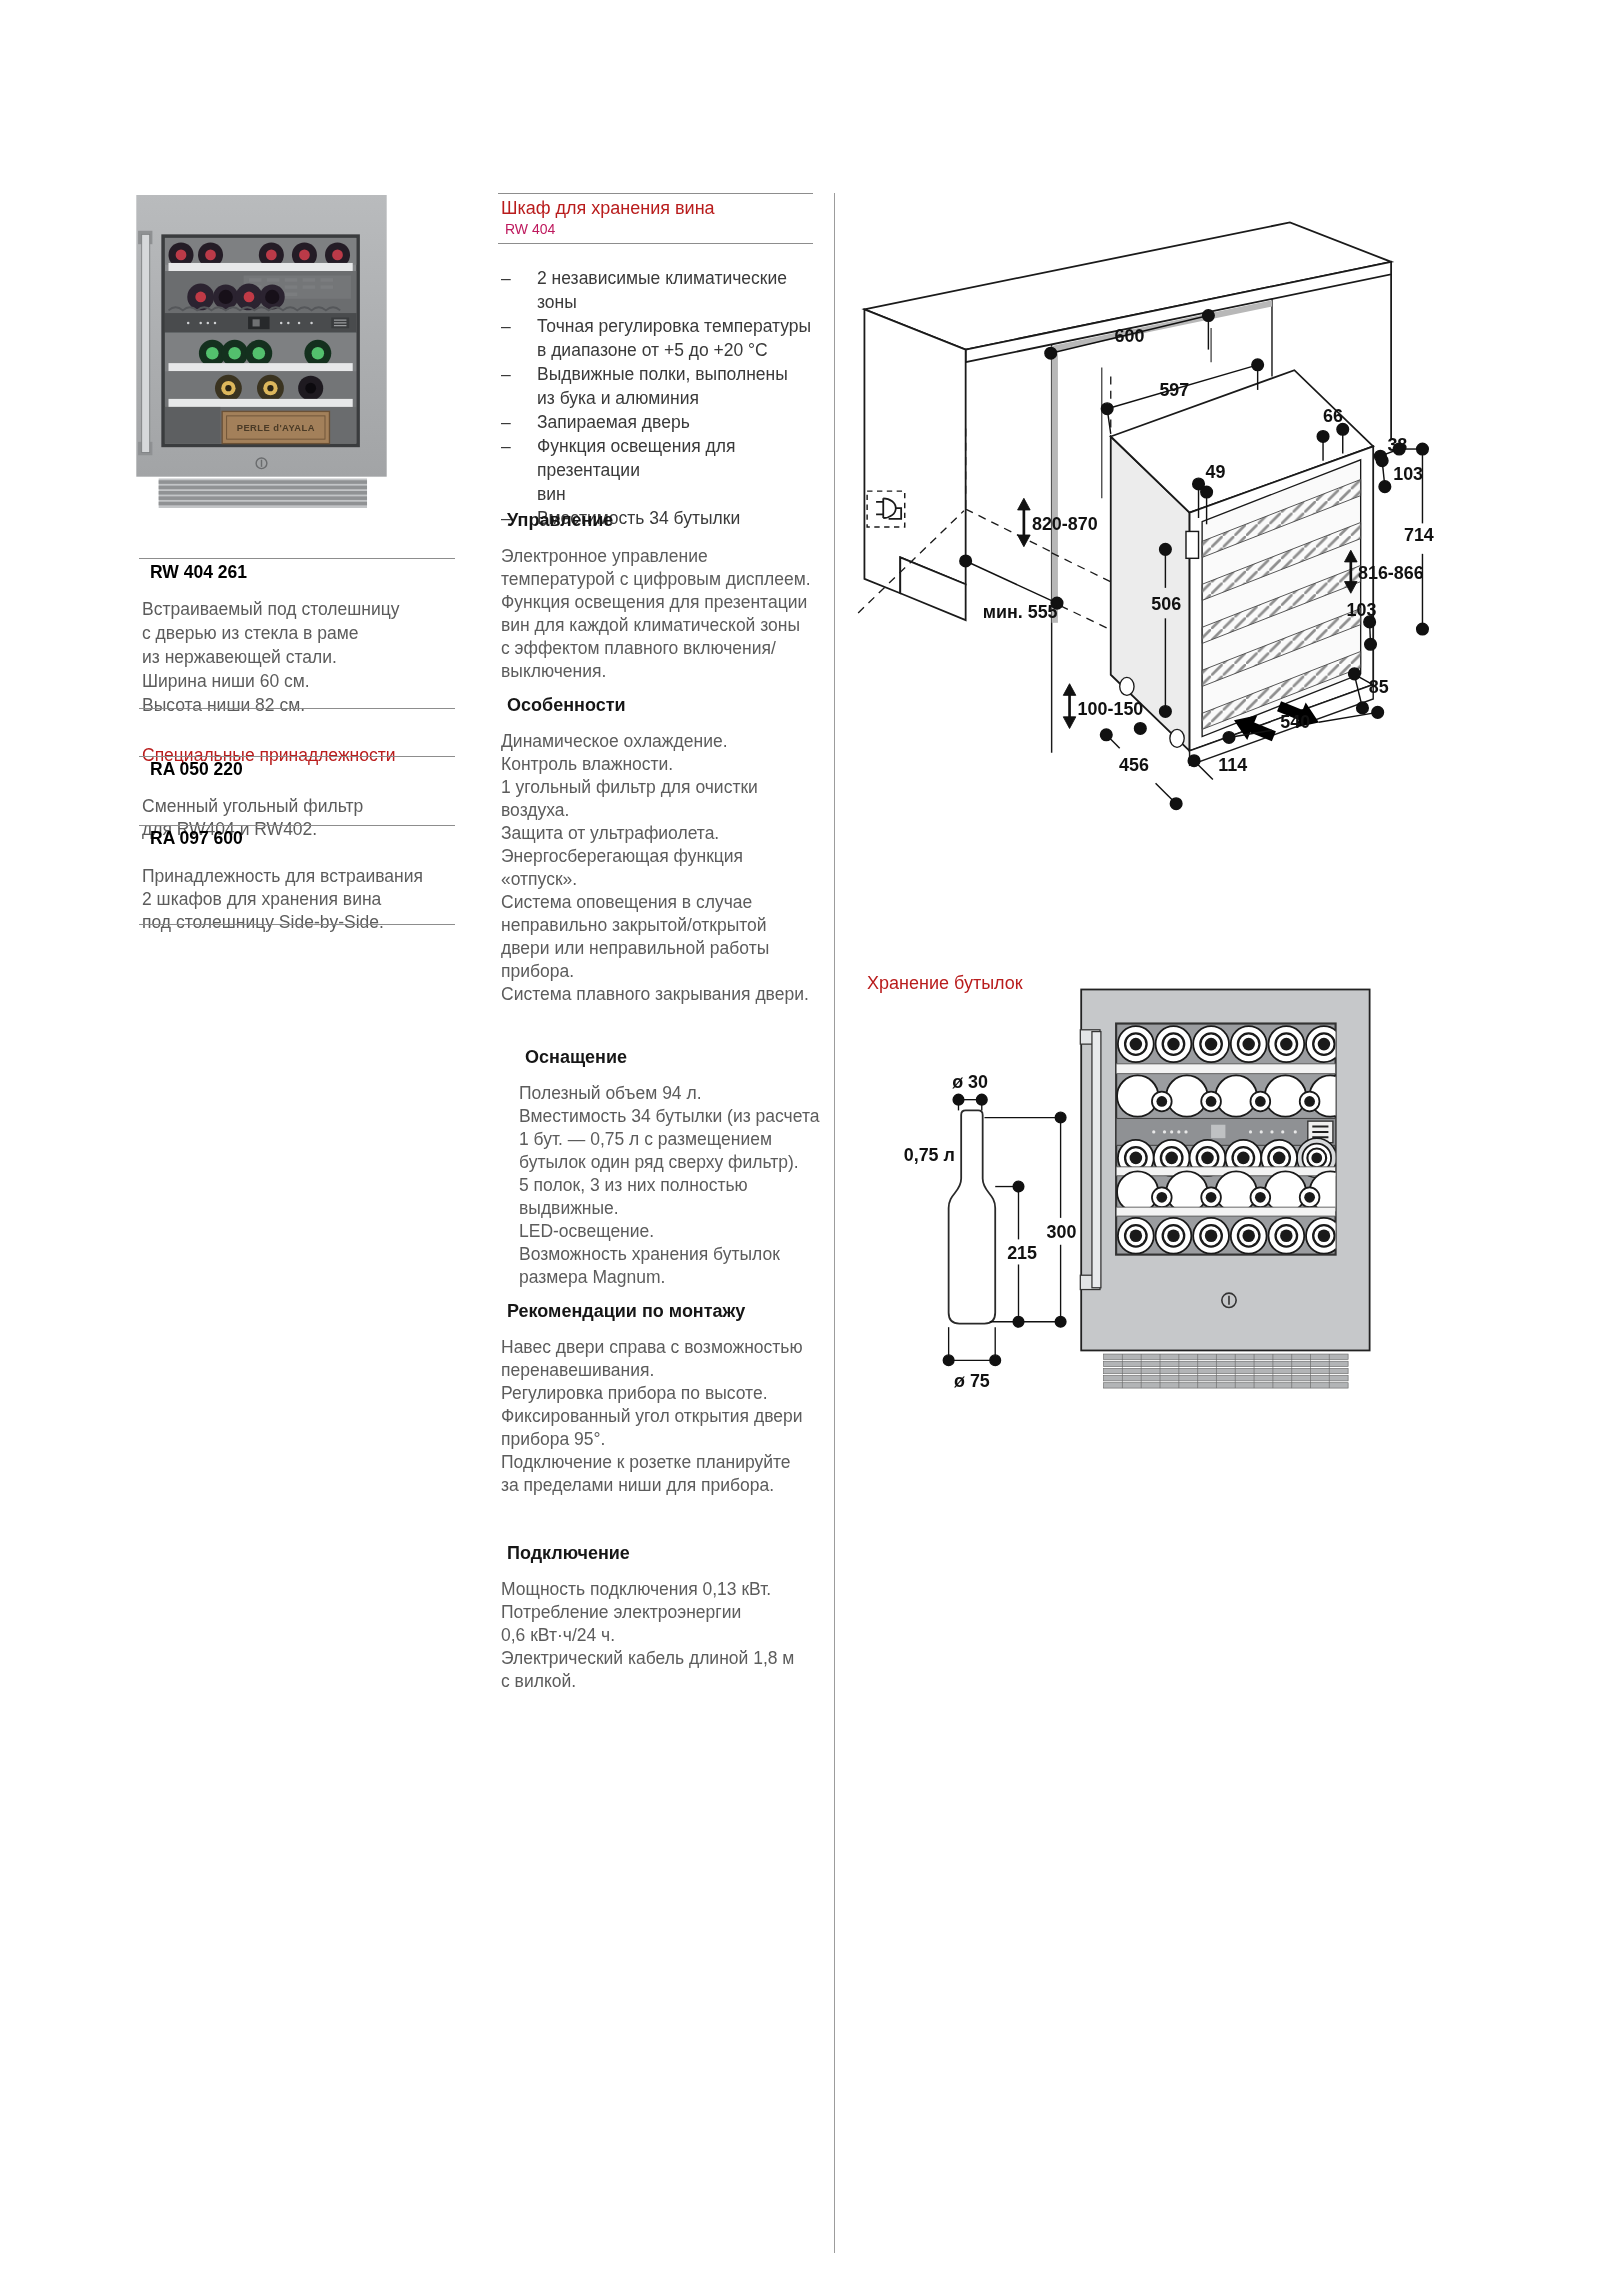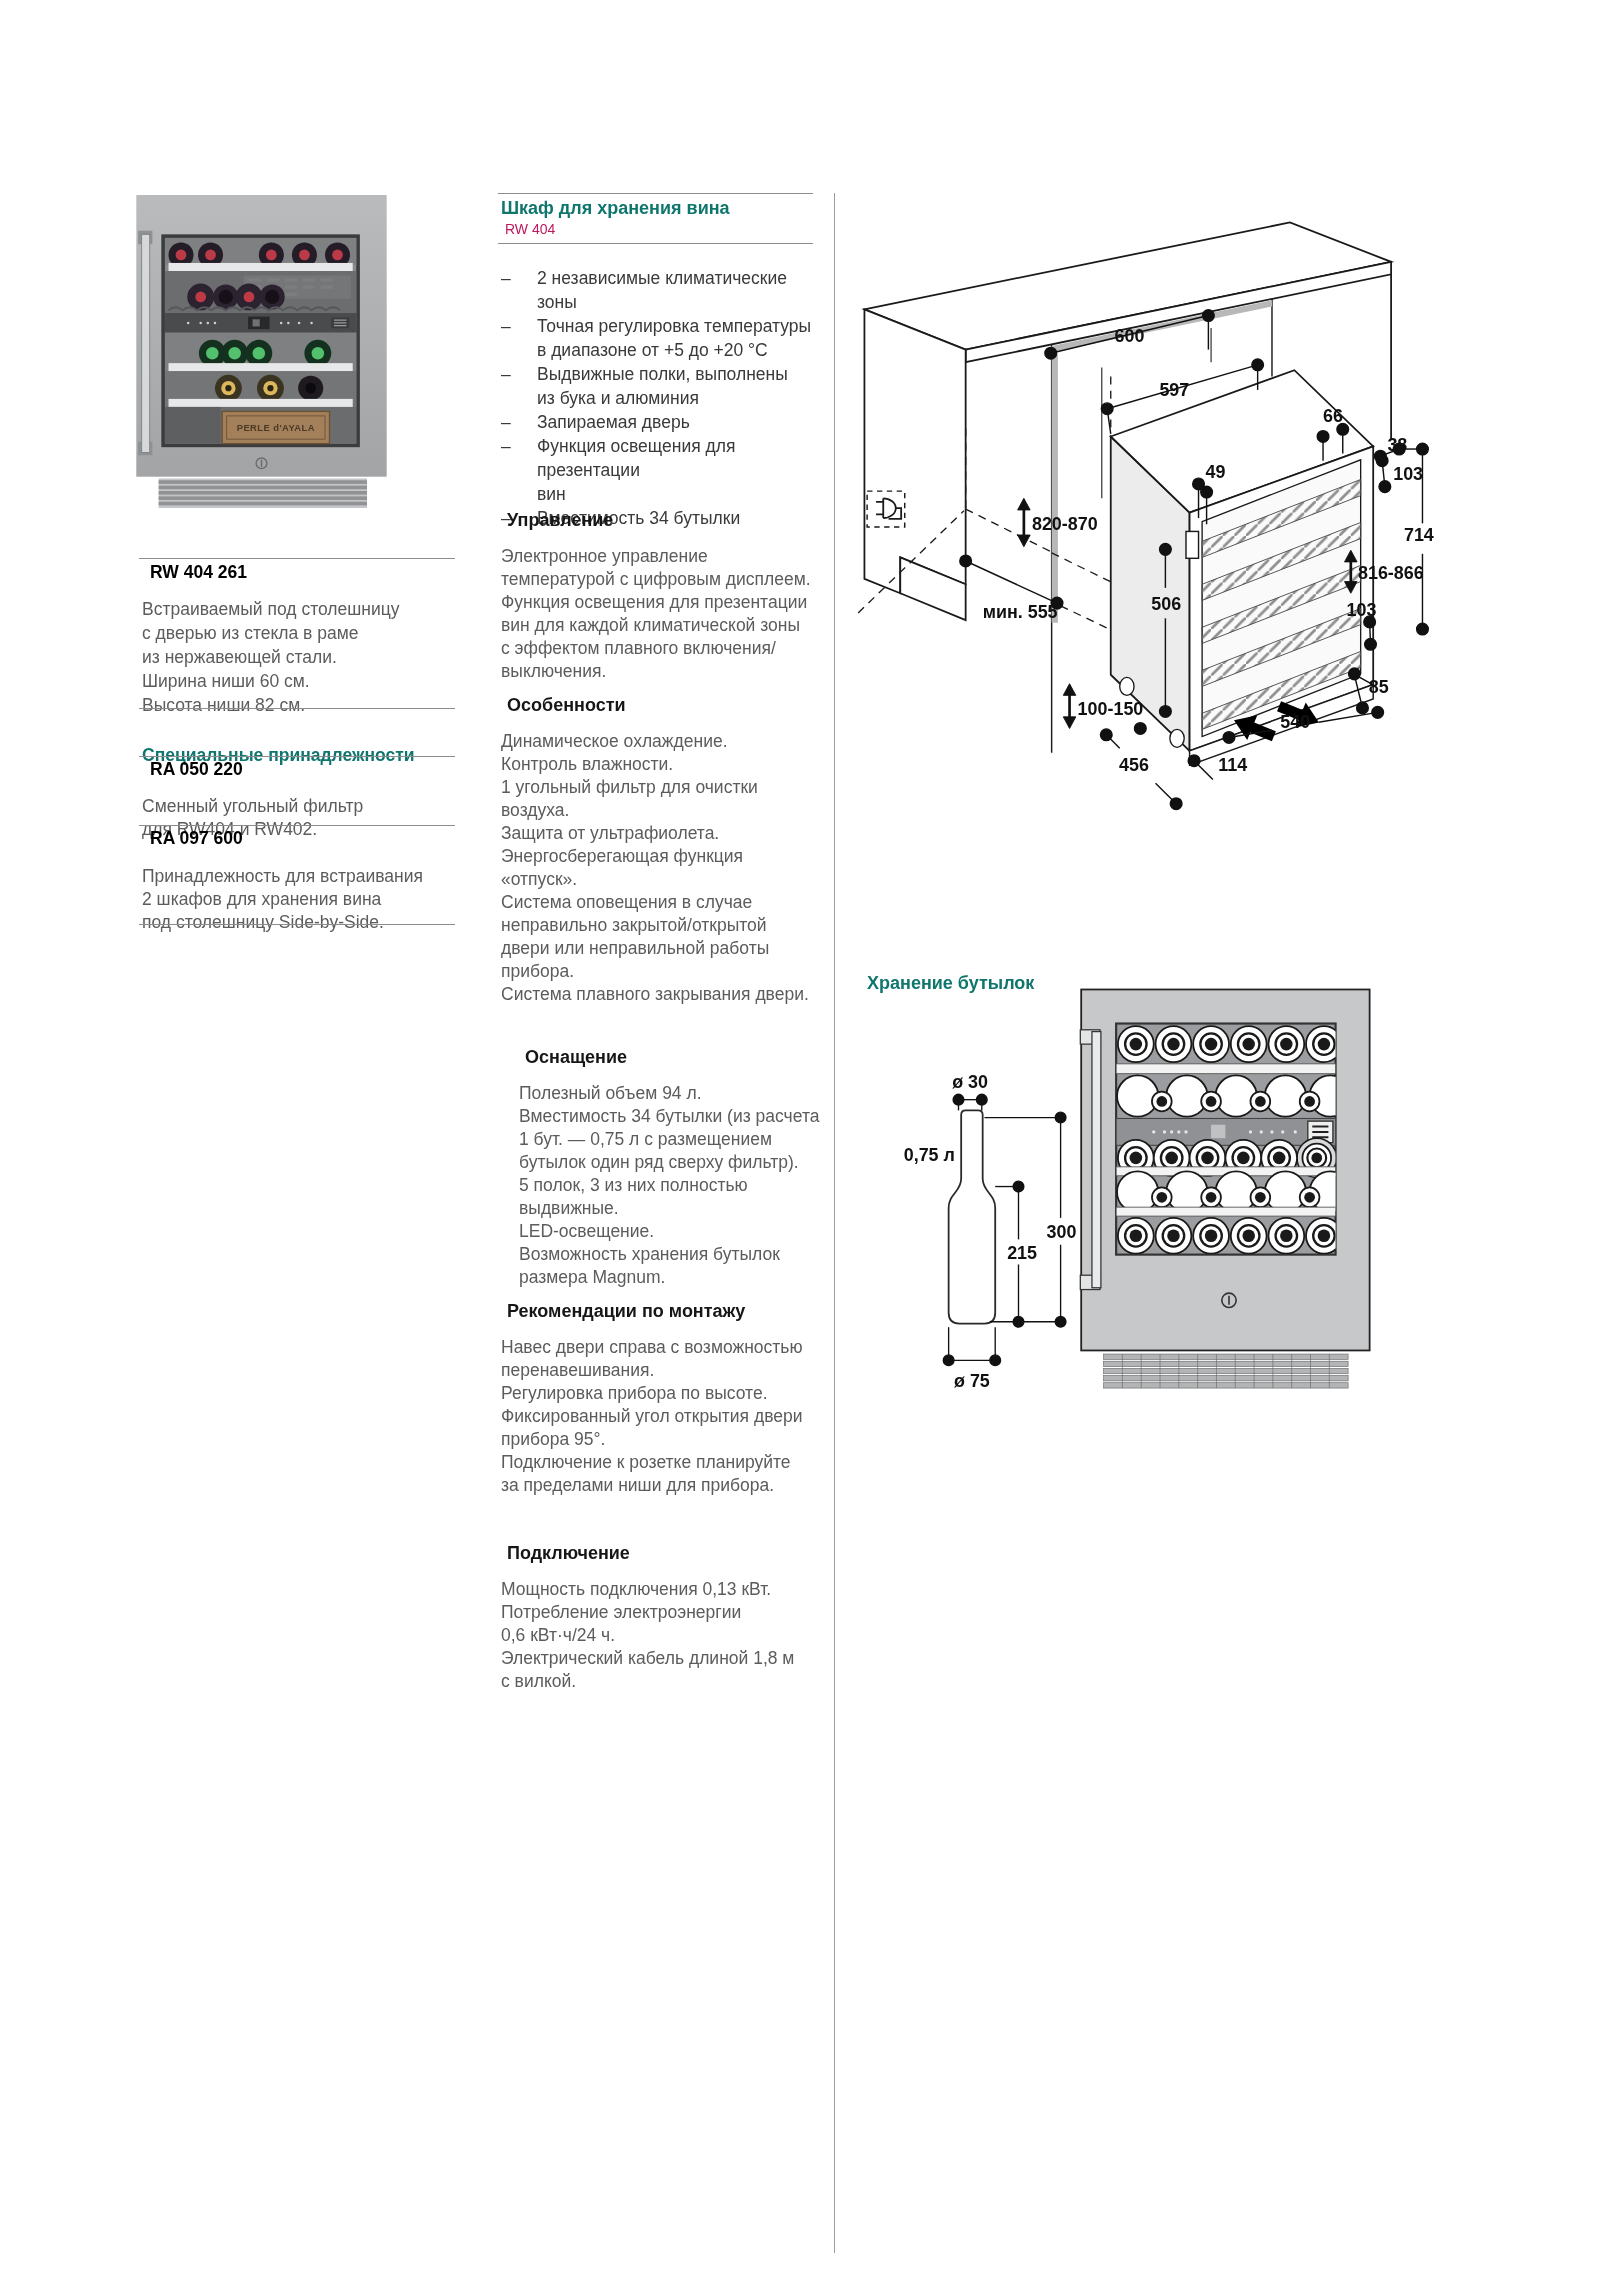--- a/index.html
+++ b/index.html
@@ -3,21 +3,21 @@
 <meta charset="utf-8">
 <style>
   html,body{margin:0;padding:0;}
   body{
     width:1621px;height:2293px;background:#ffffff;position:relative;
     font-family:"Liberation Sans","DejaVu Sans",sans-serif;
     color:#5c5c5c;-webkit-font-smoothing:antialiased;
   }
   .abs{position:absolute;}
   .rule{position:absolute;height:0;border-top:1.8px solid #8d8d8d;}
-  .hd{color:#0f766e;font-weight:bold;}
+  .hd{color:#b91c1c;font-weight:normal;}
   .code{color:#000000;font-weight:bold;font-size:17.5px;margin-left:8px;}
   .body19{font-size:17.5px;margin-top:14px;}
   .ln{line-height:24px;}
   .mid-ln{line-height:23px;}
   .sec-h{color:#161616;font-weight:bold;font-size:18px;line-height:22.4px;margin-bottom:2.7px;margin-left:6px;}
   .feat-line{display:flex;line-height:24px;font-size:17.5px;color:#3a3a3a;}
   .feat-line .dash{width:36px;flex:0 0 36px;}
   .vdivider{position:absolute;width:0;border-left:1.8px solid #9c9c9c;}
   svg text{font-family:"Liberation Sans","DejaVu Sans",sans-serif;}
   .dim{font-size:20px;font-weight:bold;fill:#111111;}

